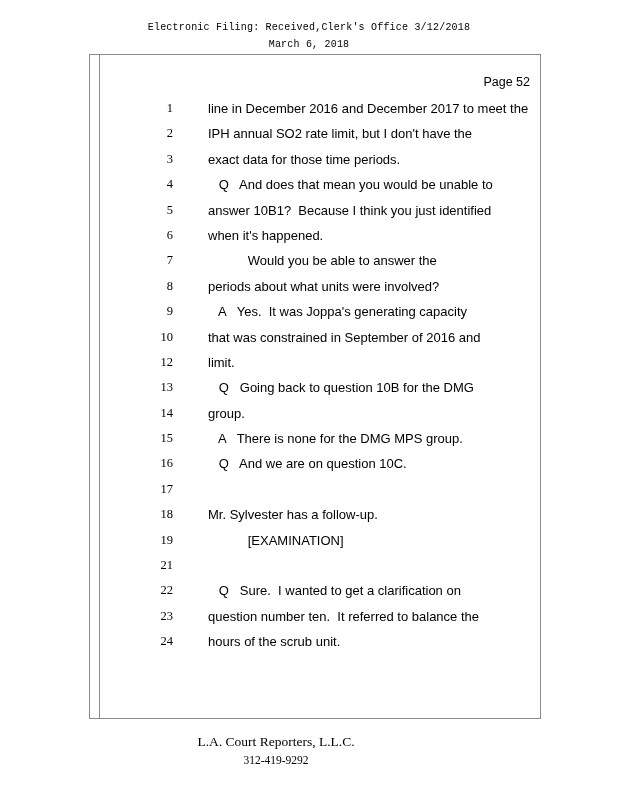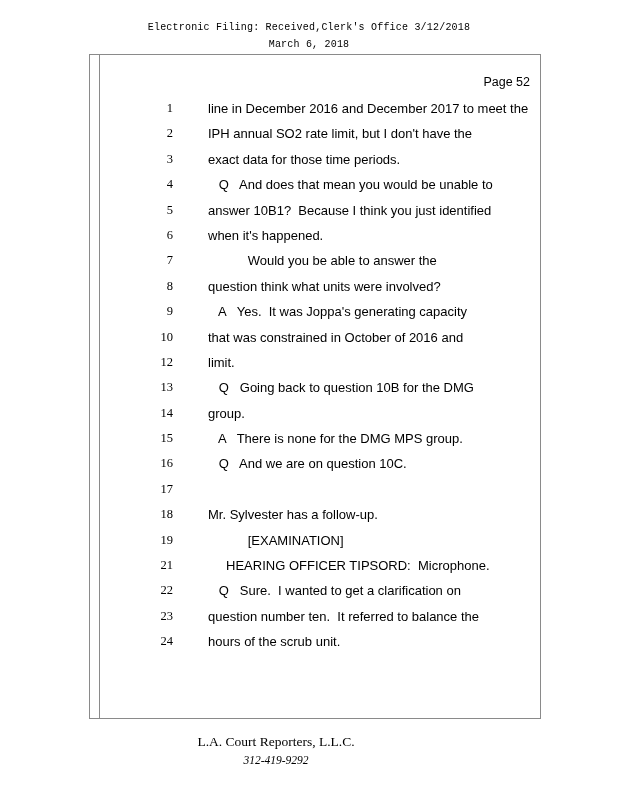--- a/index.html
+++ b/index.html
@@ -96,21 +96,20 @@
     top: 732px;
     left: 0;
     width: 552px;
     text-align: center;
     font-size: 13.5px;
     font-family: "Liberation Serif", serif;
     line-height: 19px;
   }
   .footer .fline2 {
     font-size: 11.5px;
-    font-style: italic;
   }
 </style>
 </head>
 <body>
 
 <div class="page">
 
   <div class="header-stamp">
     <div class="line1">Electronic     Filing:    Received,Clerk's     Office   3/12/2018</div>
     <div class="line2">March 6, 2018</div>
@@ -144,29 +143,29 @@
       <div class="tline">
         <span class="lnum">6</span>
         <span class="ltext">when it's happened.</span>
       </div>
       <div class="tline">
         <span class="lnum">7</span>
         <span class="ltext">           Would you be able to answer the</span>
       </div>
       <div class="tline">
         <span class="lnum">8</span>
-        <span class="ltext">question think what units were involved?</span>
+        <span class="ltext">periods about what units were involved?</span>
       </div>
       <div class="tline">
         <span class="lnum">9</span>
         <span class="ltext">   A   Yes.  It was Joppa's generating capacity</span>
       </div>
       <div class="tline">
         <span class="lnum">10</span>
-        <span class="ltext">that was constrained in October of 2016 and</span>
+        <span class="ltext">that was constrained in September of 2016 and</span>
       </div>
       <div class="tline">
         <span class="lnum">12</span>
         <span class="ltext">limit.</span>
       </div>
       <div class="tline">
         <span class="lnum">13</span>
         <span class="ltext">   Q   Going back to question 10B for the DMG</span>
       </div>
       <div class="tline">
@@ -187,21 +186,20 @@
       <div class="tline">
         <span class="lnum">18</span>
         <span class="ltext">Mr. Sylvester has a follow-up.</span>
       </div>
       <div class="tline">
         <span class="lnum">19</span>
         <span class="ltext">           [EXAMINATION]</span>
       </div>
       <div class="tline">
         <span class="lnum">21</span>
-        <span class="ltext">     HEARING OFFICER TIPSORD:  Microphone.</span>
       </div>
       <div class="tline">
         <span class="lnum">22</span>
         <span class="ltext">   Q   Sure.  I wanted to get a clarification on</span>
       </div>
       <div class="tline">
         <span class="lnum">23</span>
         <span class="ltext">question number ten.  It referred to balance the</span>
       </div>
       <div class="tline">

